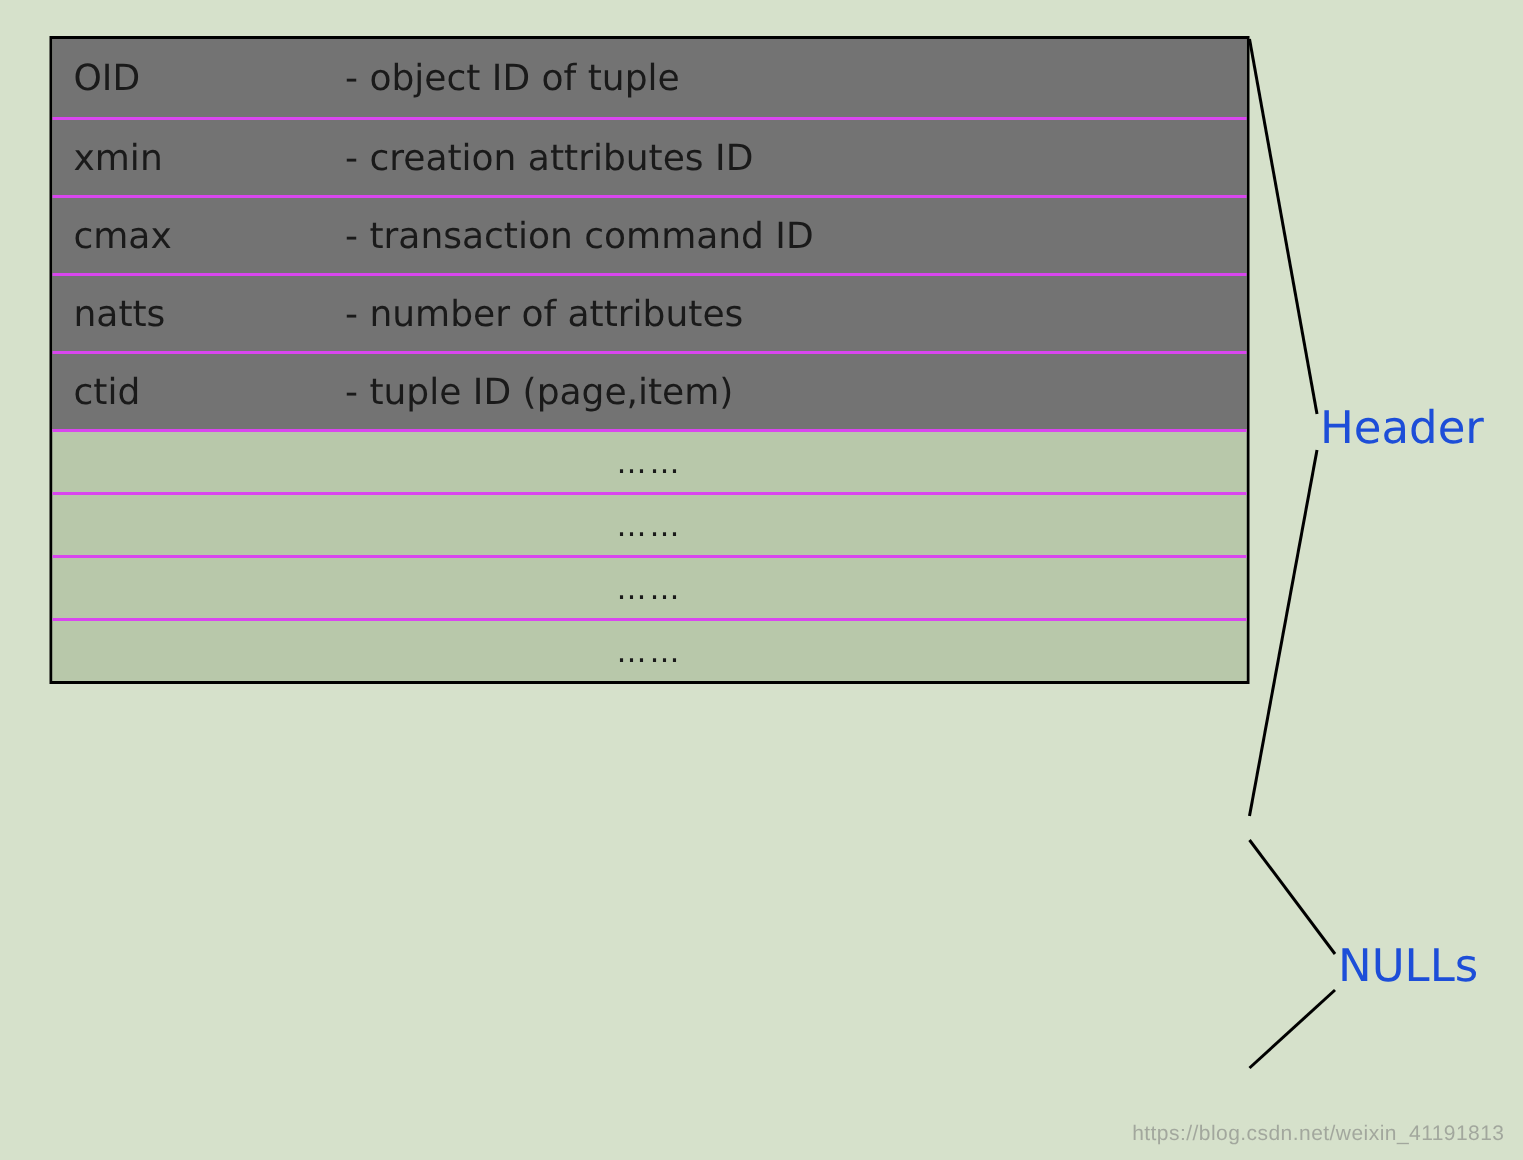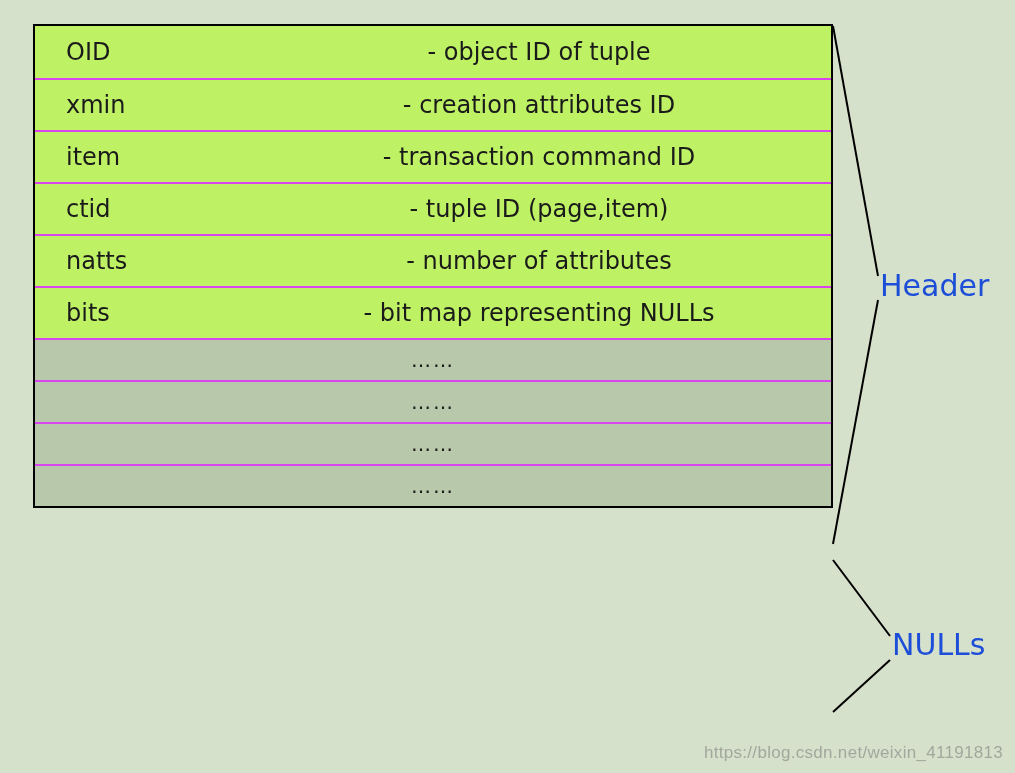--- a/index.html
+++ b/index.html
@@ -20,87 +20,82 @@
   }
   .row{
     display:flex;
     align-items:center;
     height:52px;
     border-top:2px solid #d946ef;
     box-sizing:border-box;
     font-size:24px;
   }
   .row:first-child{border-top:none;}
-  .row.header-row{ background:#bef264;padding-left:17px; }
+  .row.header-row{ background:#737373; }
   .row.value-row{
     background:#b8c8aa;
     height:42px;
     justify-content:center;
     font-size:20px;
     letter-spacing:2px;
   }
   .cell.name{
     width:195px;
     padding-left:14px;
     box-sizing:border-box;
   }
   .cell.desc{
     flex:1;
-    text-align:center;
   }
   .side-label{
     position:absolute;
     font-size:30px;
     color:#1d4ed8;
   }
   #lbl-header{ left:880px; top:268px; }
   #lbl-values{ left:892px; top:627px; }
 
   svg.connectors{
     position:absolute;
     left:0;top:0;
     width:1015px;height:773px;
     pointer-events:none;
   }
   .watermark{
     position:absolute;
     right:12px; bottom:10px;
-    font-size:17px;
+    font-size:14px;
     color:rgba(120,120,120,0.55);
     font-family:Arial,sans-serif;
     letter-spacing:0.3px;
   }
 </style>
 </head>
 <body>
 
 <div class="table" id="table">
     <div class="row header-row">
       <div class="cell name">OID</div>
       <div class="cell desc">- object ID of tuple</div>
     </div>
     <div class="row header-row">
       <div class="cell name">xmin</div>
       <div class="cell desc">- creation attributes ID</div>
     </div>
     <div class="row header-row">
-      <div class="cell name">item</div>
+      <div class="cell name">cmax</div>
       <div class="cell desc">- transaction command ID</div>
-    </div>
-    <div class="row header-row">
-      <div class="cell name">ctid</div>
-      <div class="cell desc">- tuple ID (page,item)</div>
     </div>
     <div class="row header-row">
       <div class="cell name">natts</div>
       <div class="cell desc">- number of attributes</div>
     </div>
     <div class="row header-row">
-      <div class="cell name">bits</div>
-      <div class="cell desc">-  bit map representing NULLs</div>
+      <div class="cell name">ctid</div>
+      <div class="cell desc">- tuple ID (page,item)</div>
     </div>
     <div class="row value-row">
       <span>……</span>
     </div>
     <div class="row value-row">
       <span>……</span>
     </div>
     <div class="row value-row">
       <span>……</span>
     </div>

